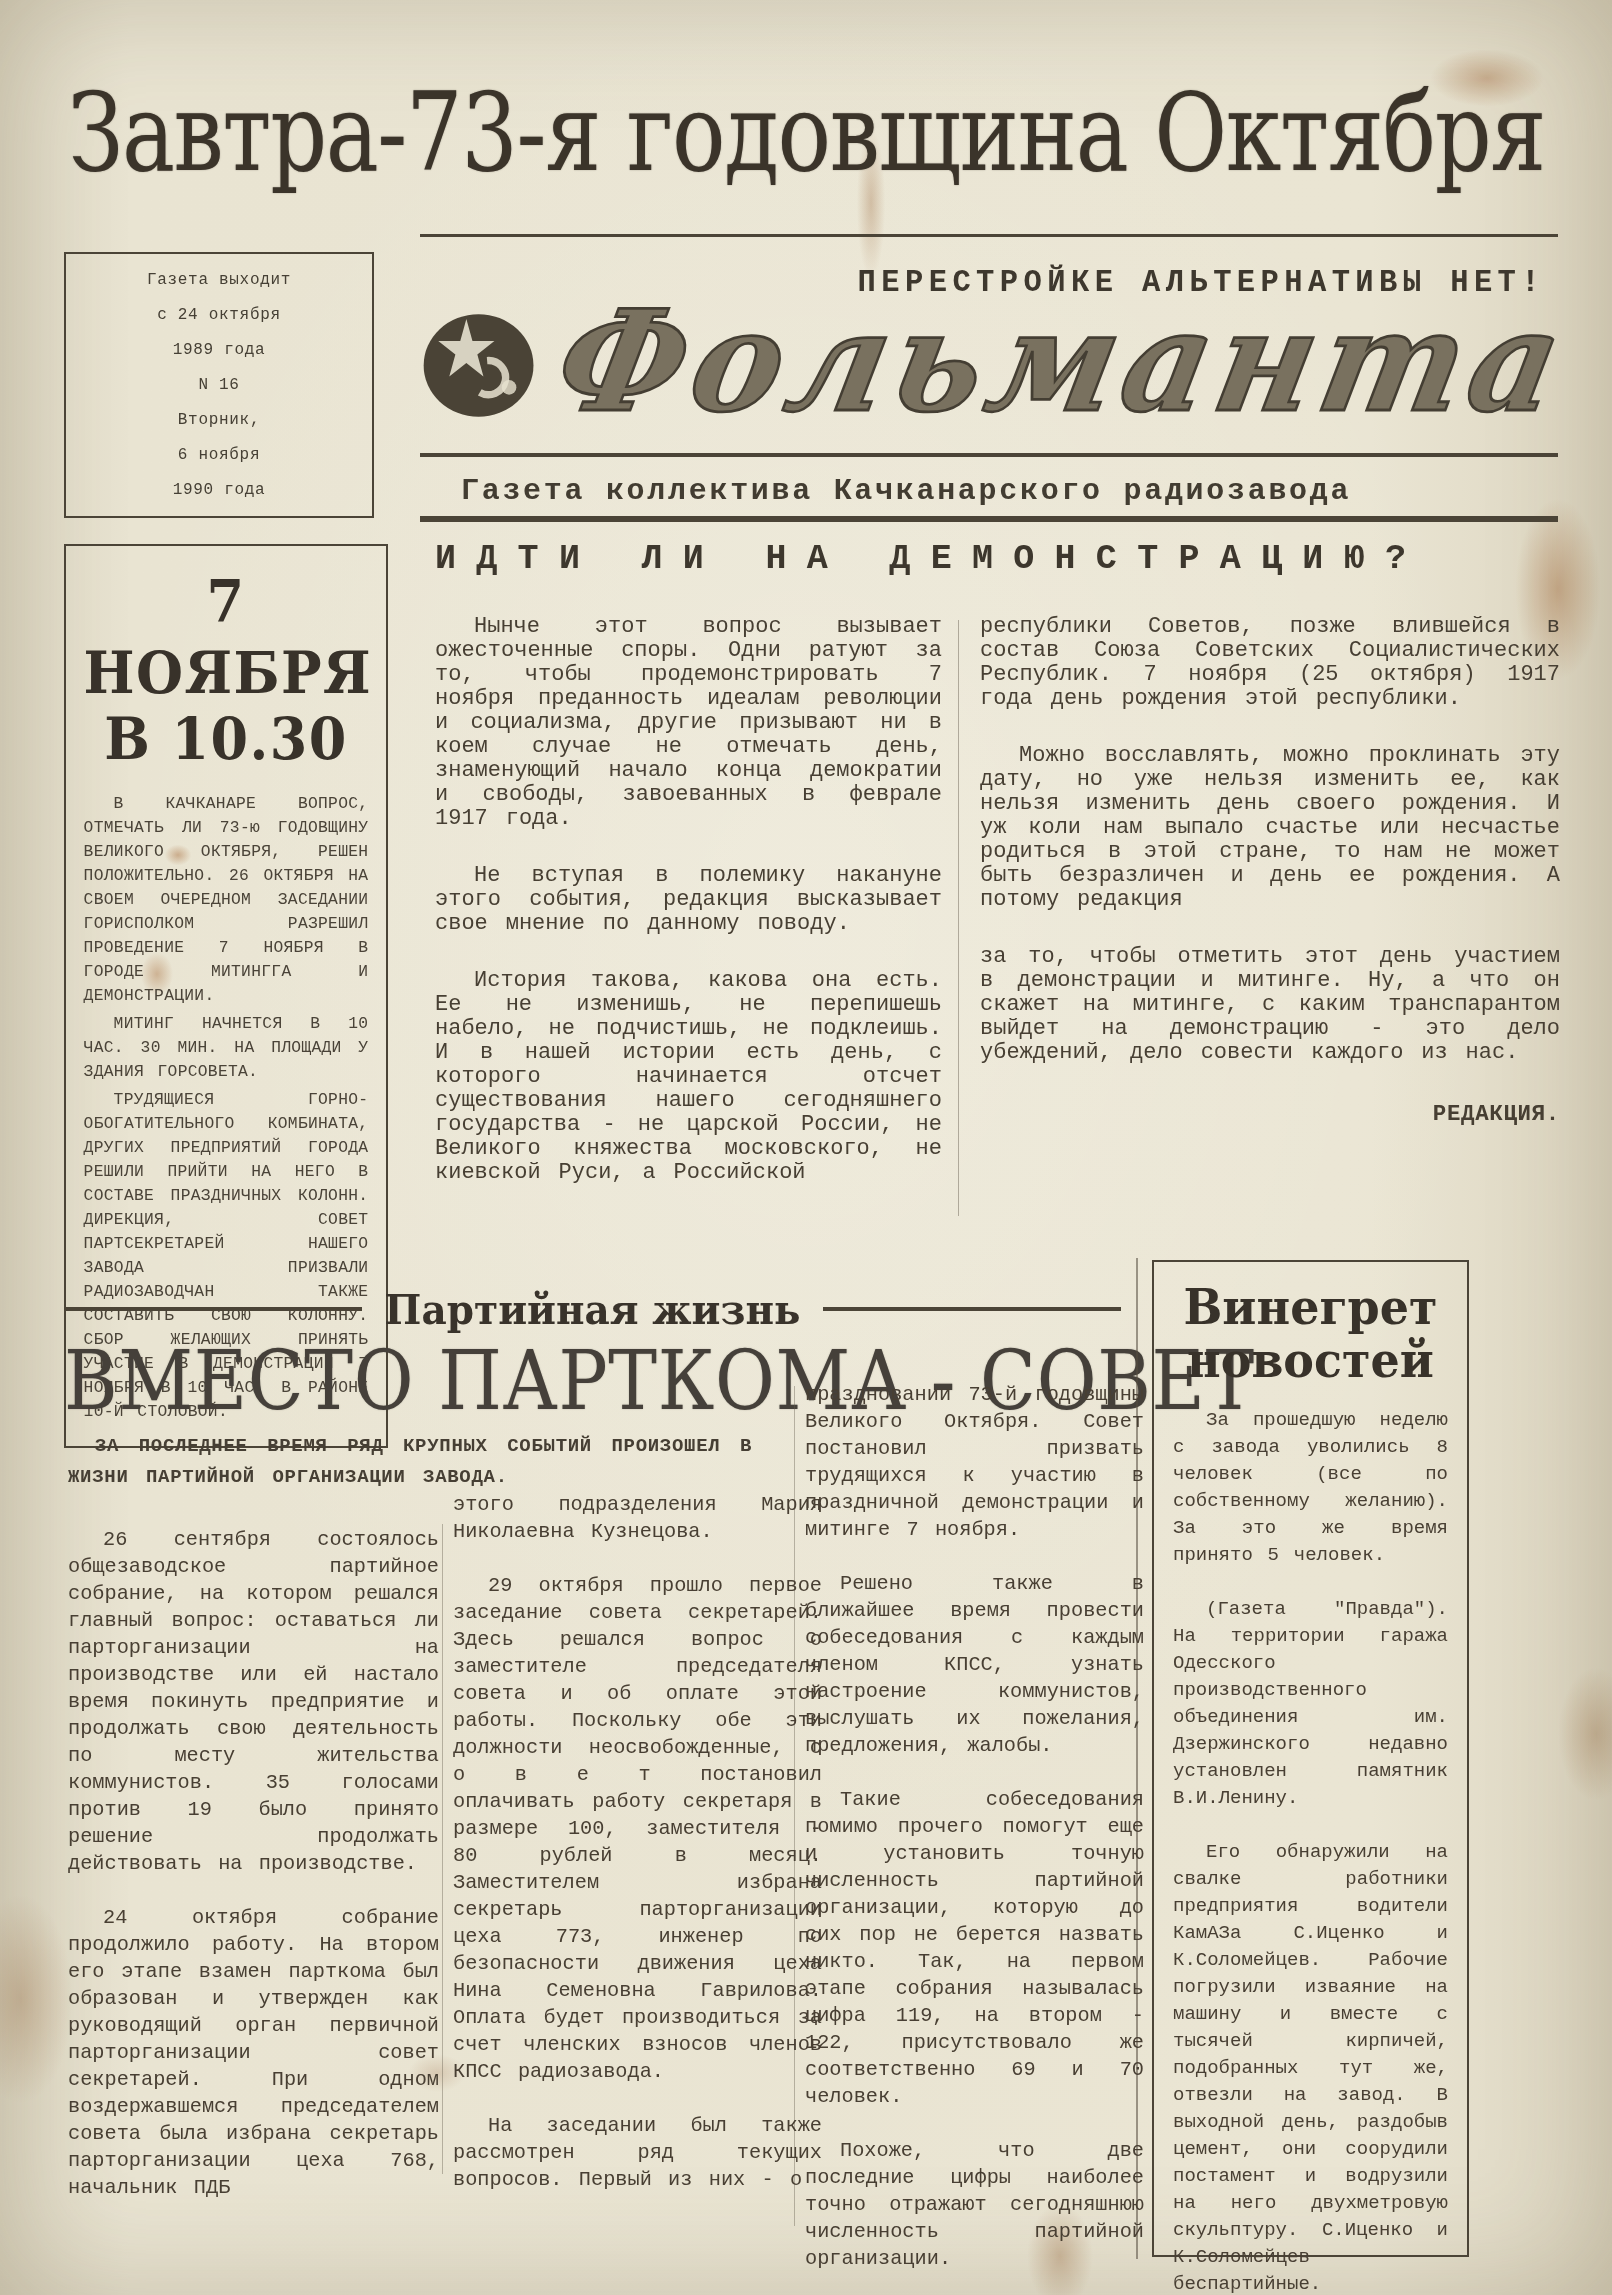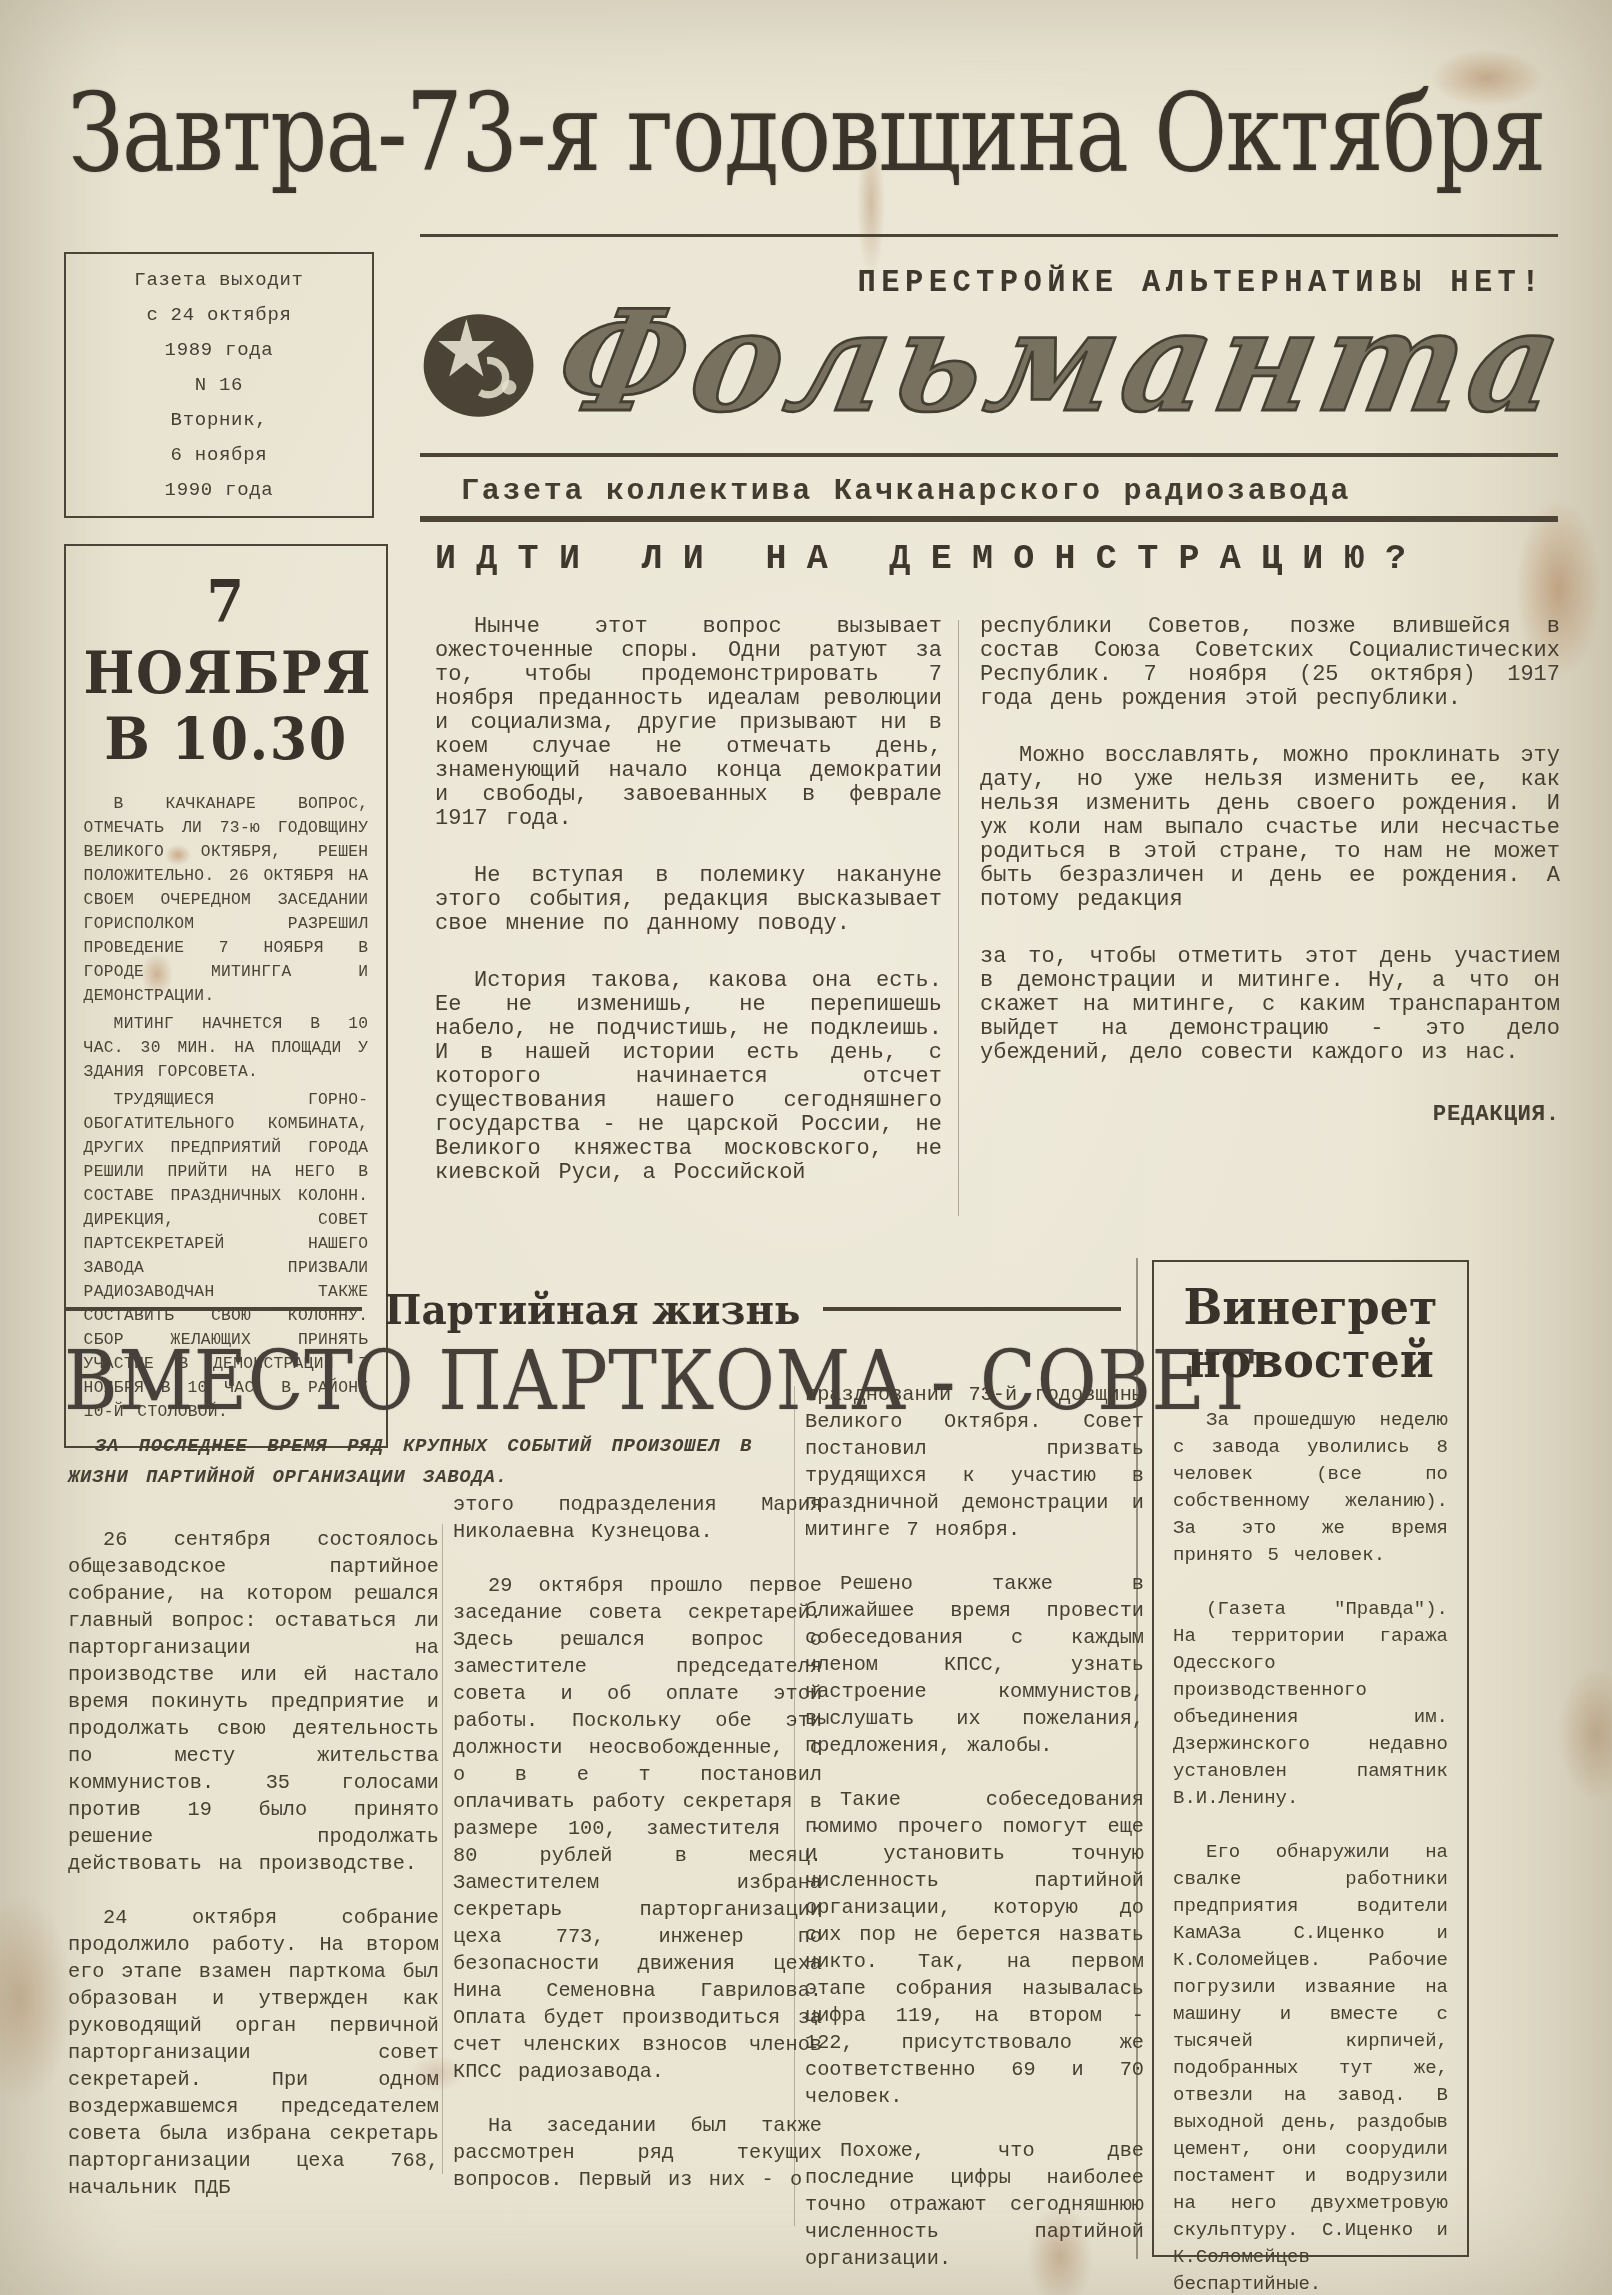--- a/index.html
+++ b/index.html
@@ -28,21 +28,21 @@
   .banner{
     left:41px;top:68px;width:1531px;text-align:center;white-space:nowrap;
     font-family:"DejaVu Serif",serif;font-weight:400;font-size:89px;line-height:1.2;
     letter-spacing:-1.4px;color:#3b342a;transform:scaleY(1.22);transform-origin:top center;
     text-shadow:0 0 1.4px rgba(59,52,42,.45);
   }
   
   .info-box{
     left:64px;top:252px;width:310px;height:266px;border:2.7px solid #4b4437;box-sizing:border-box;
     display:flex;flex-direction:column;justify-content:center;text-align:center;
-    font-size:19px;line-height:35px;color:#464035;letter-spacing:0.7px;
+    font-size:16px;line-height:35px;color:#464035;letter-spacing:0.7px;
   }
   .mast-rule-top{left:420px;top:234px;width:1138px;height:3.4px;}
   .slogan{
     left:718px;top:266px;width:827px;text-align:right;white-space:nowrap;
     font-weight:bold;font-size:30.5px;letter-spacing:5.4px;color:#3e382e;
   }
   .logo-row{left:420px;top:297px;width:1138px;display:flex;align-items:center;gap:5.4px;}
   .logo-text{
     font-family:"DejaVu Serif",serif;font-style:italic;font-weight:bold;
     font-size:134px;line-height:1;letter-spacing:6.8px;white-space:nowrap;
@@ -87,21 +87,21 @@
   }
   
   .a2-headline{
     left:64px;top:1336px;width:1064px;white-space:nowrap;
     font-family:"DejaVu Serif",serif;font-weight:400;font-size:73px;line-height:1.1;
     color:#45403a;letter-spacing:0.7px;transform:scaleY(1.12);transform-origin:top left;
     text-shadow:0 0 1.4px rgba(69,64,58,.4);
   }
   .a2-lead{
     left:68px;top:1431px;width:684px;font-weight:bold;font-size:19px;line-height:31px;
-    letter-spacing:0.7px;word-spacing:5.4px;text-align:justify;text-indent:27px;color:#463f34;font-style:italic;
+    letter-spacing:0.7px;word-spacing:5.4px;text-align:justify;text-indent:27px;color:#463f34;
   }
   .a2-col{font-size:20.3px;line-height:27px;word-spacing:4.1px;color:#483f33;}
   .a2-col p{margin:0 0 27px;text-align:justify;text-indent:35px;}
   .a2-col p.cont{text-indent:0;}
   .a2-col-1{left:68px;top:1526px;width:371px;}
   .a2-col-2{left:453px;top:1491px;width:369px;}
   .a2-col-3{left:805px;top:1381px;width:339px;}
   .a2-gutter-1{left:442px;top:1524px;width:1.4px;height:650px;background:rgba(100,92,78,.40);}
   .a2-gutter-2{left:794px;top:1386px;width:1.4px;height:840px;background:rgba(100,92,78,.40);}
   .news-gutter{left:1136px;top:1258px;width:2px;height:1001px;background:rgba(85,77,63,.55);}

